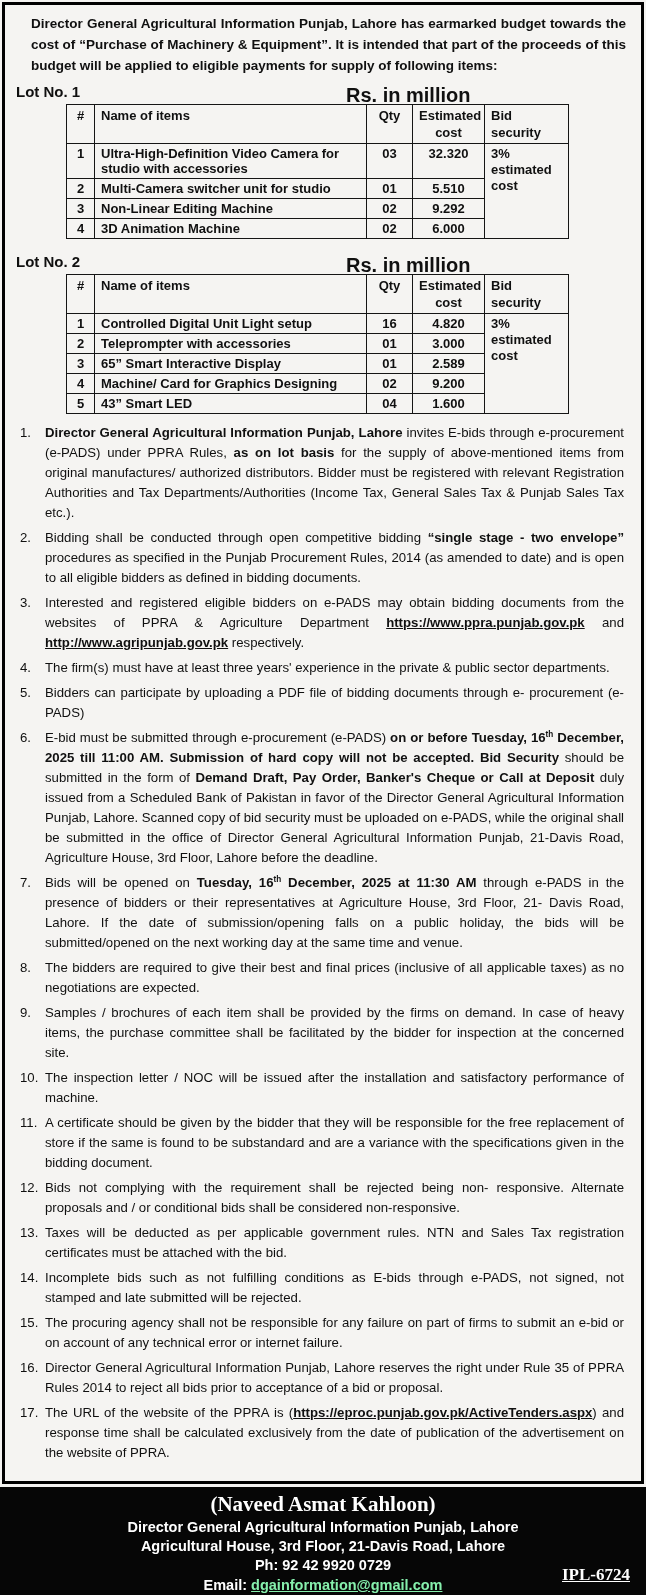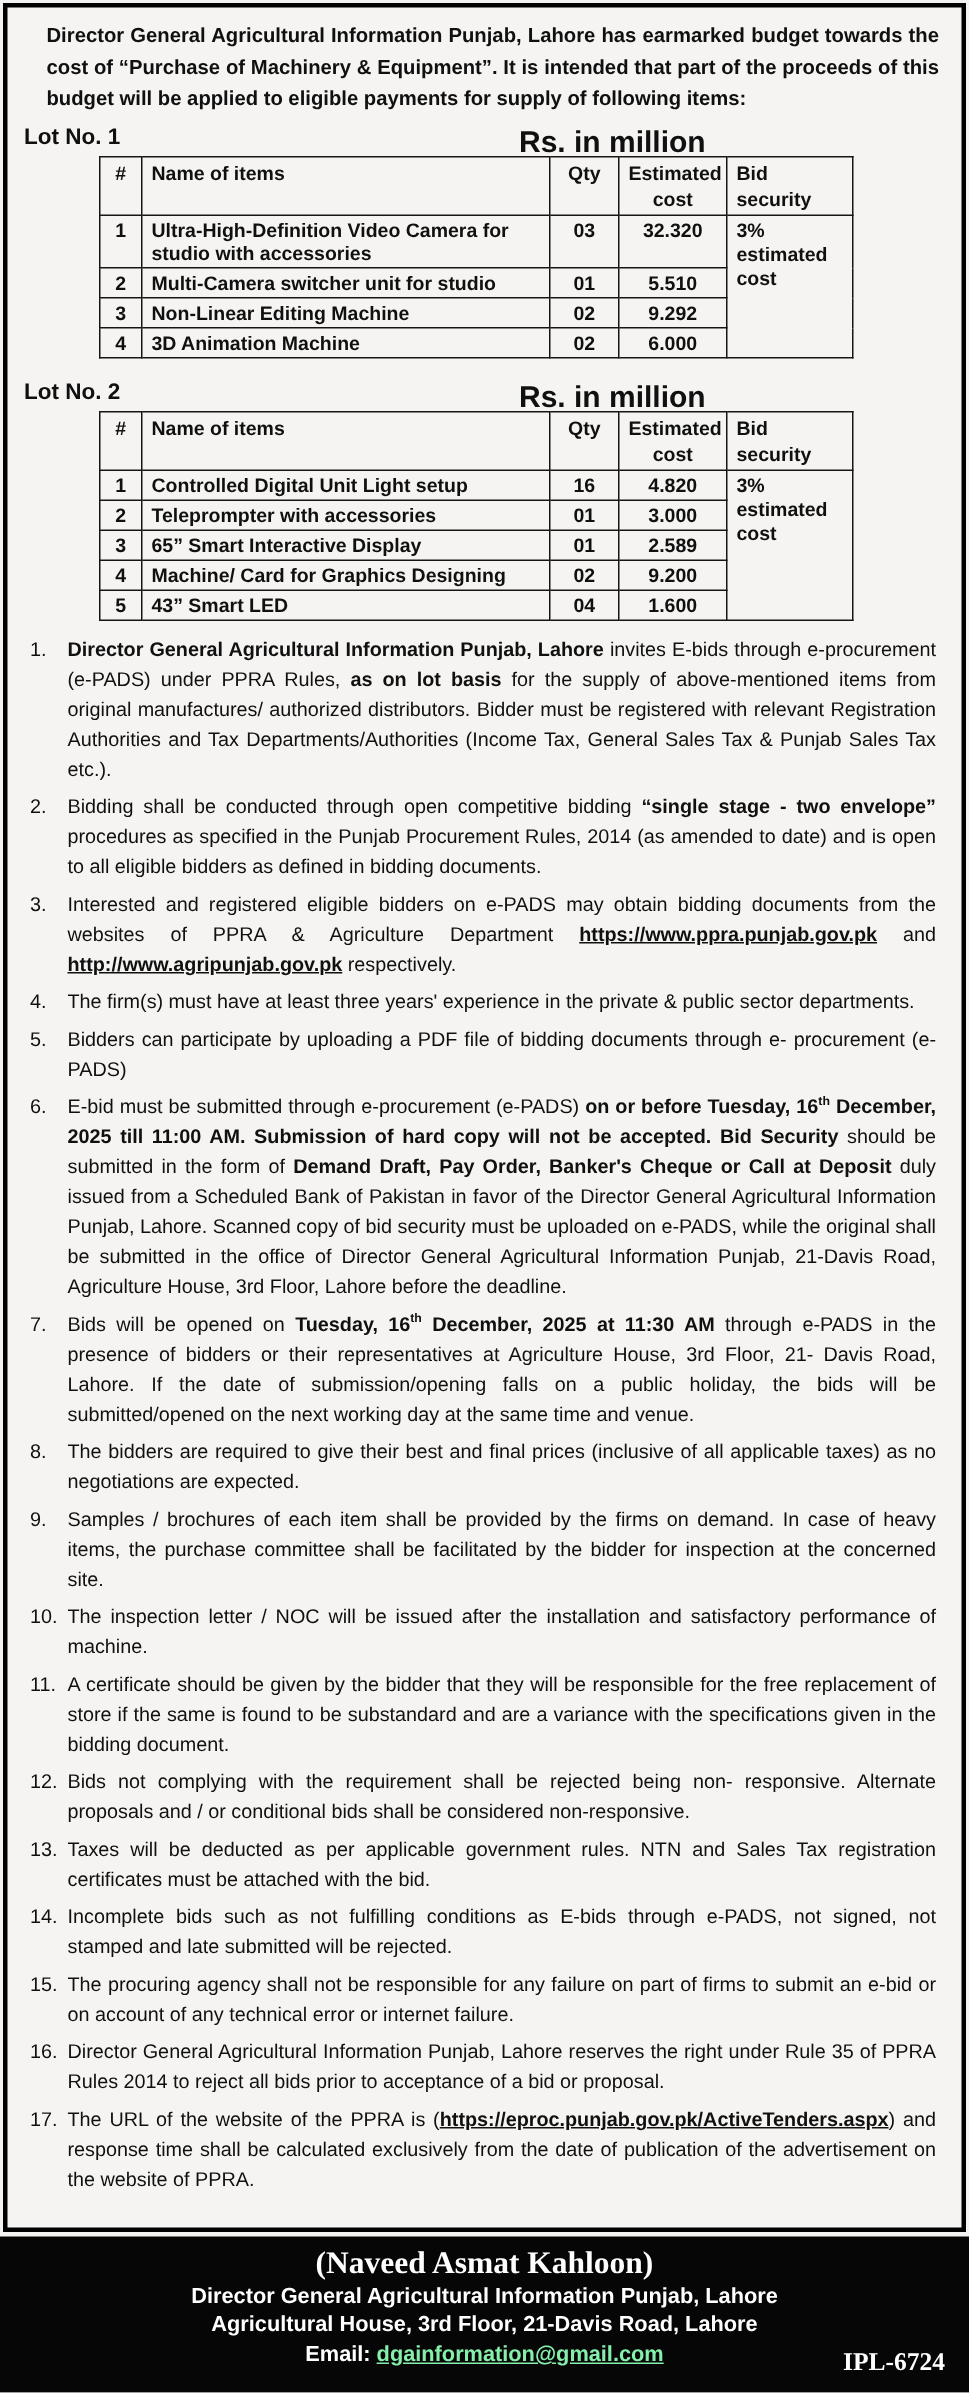--- a/index.html
+++ b/index.html
@@ -93,21 +93,21 @@
     font-family:"Liberation Serif", serif;
     font-weight:700; font-size:21px; line-height:24px;
     margin-bottom:2px;
   }
   .f-line { font-size:14.5px; line-height:19px; font-weight:600; }
   .email-row { font-size:14.5px; line-height:19px; font-weight:600; margin-top:1px; }
   .email-link { text-decoration:underline; color:#86efac; cursor:pointer; }
   .pub-ref {
     position:absolute; right:16px; bottom:10px;
     font-family:"Liberation Serif", serif;
-    font-weight:700; font-size:17px;
+    font-weight:700; font-size:17px;text-decoration:underline;
   }
 </style>
 </head>
 <body>
 
 <div class="page">
 
 
   <div class="frame">
 
@@ -276,20 +276,21 @@
         </div>
       </div>
 
   </div>
 
   <div class="footer">
     <div class="sig">(Naveed Asmat Kahloon)</div>
     <div>
         <div class="f-line">Director General Agricultural Information Punjab, Lahore</div>
         <div class="f-line">Agricultural House, 3rd Floor, 21-Davis Road, Lahore</div>
+        <div class="f-line">Ph: 92 42 9920 0729</div>
       </div>
     <div class="email-row">
       <span>Email: </span><span class="email-link">dgainformation@gmail.com</span>
     </div>
     <div class="pub-ref">IPL-6724</div>
   </div>
 
 </div>
 
 </body></html>

